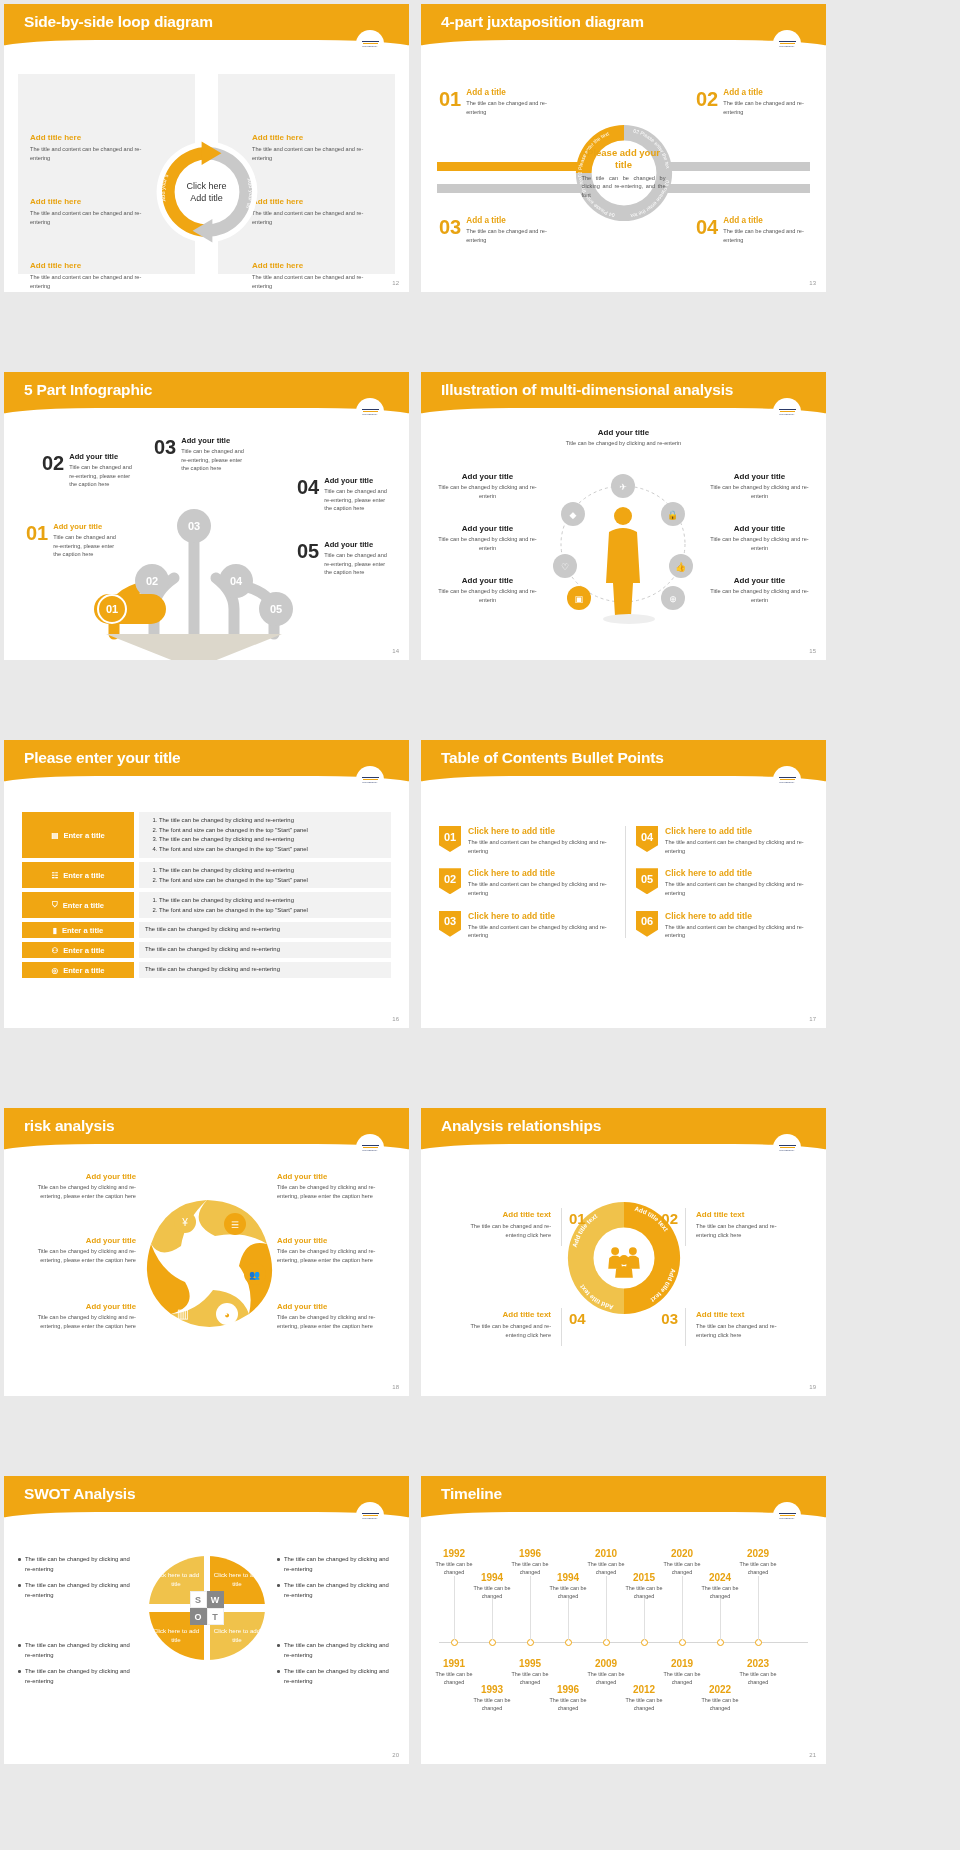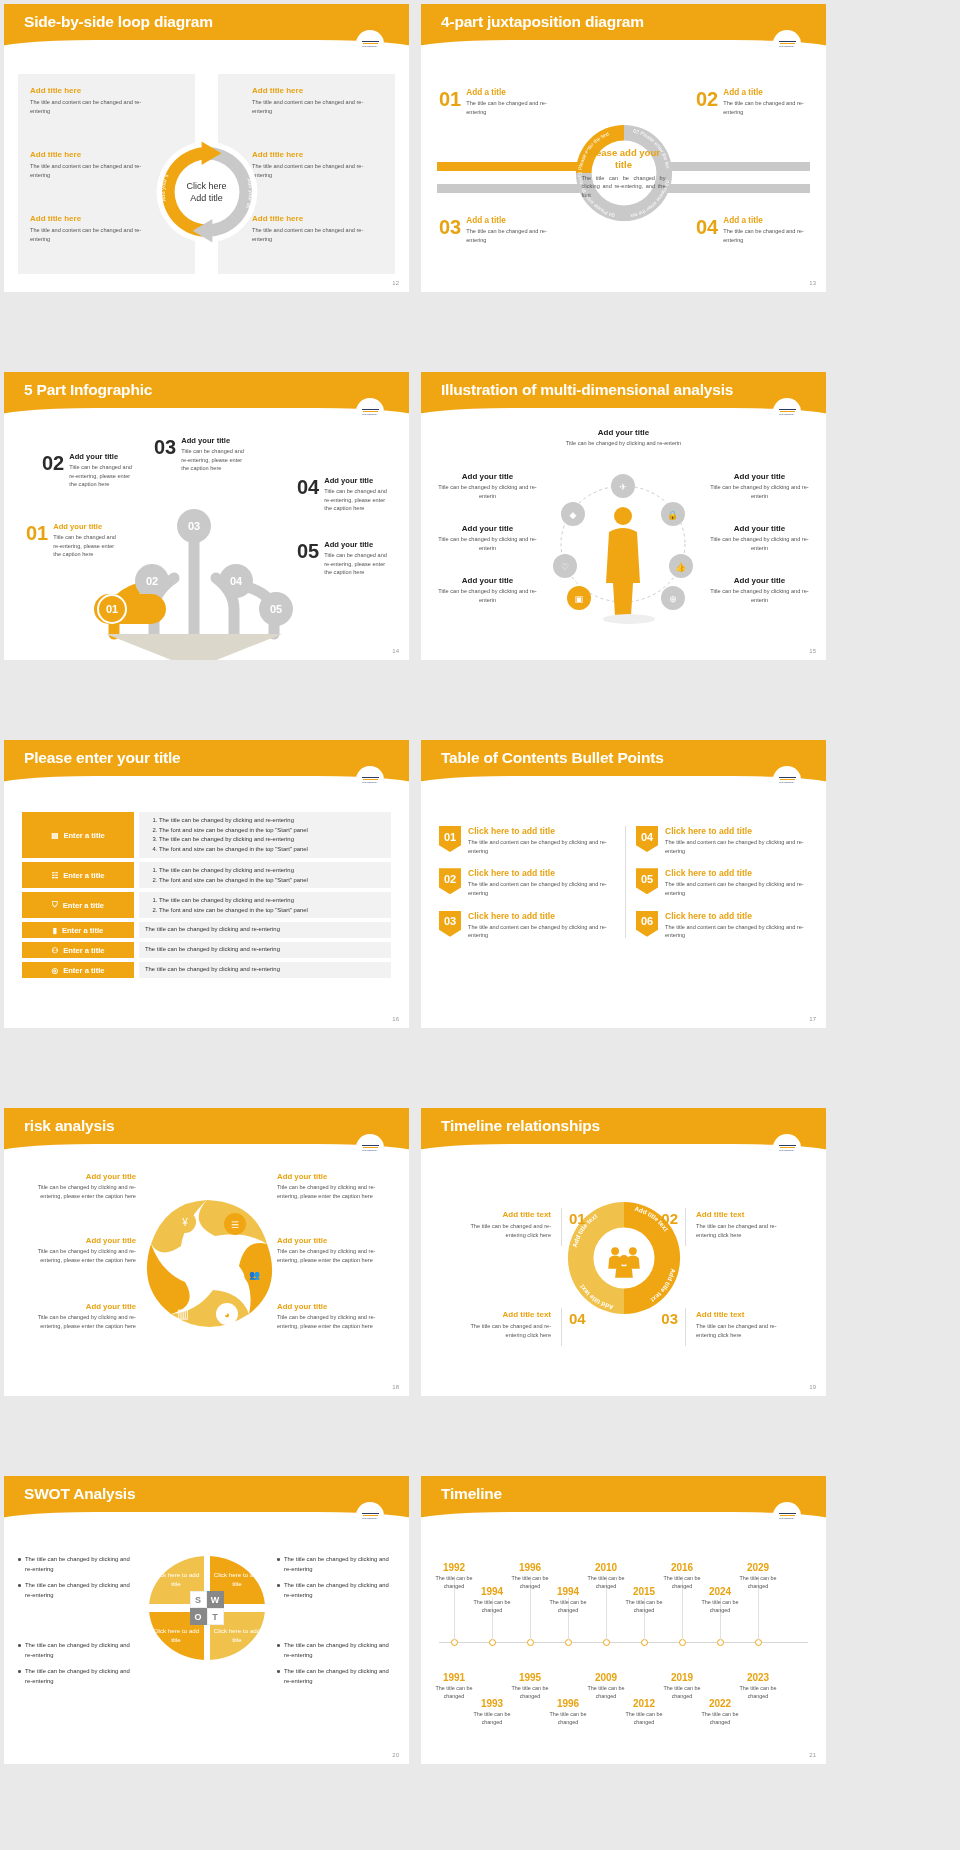--- a/index.html
+++ b/index.html
@@ -56,21 +56,21 @@
   .t-sm { font-size:5.6px; color:#555; line-height:1.55; }
   .num-big { font-size:20px; font-weight:bold; color:#E8A312; font-family:"Liberation Sans",sans-serif; }
   .num-gray { font-size:20px; font-weight:bold; color:#2b2b2b; }
 
   
   .s12-panel {
     position:absolute; top:14px; width:177px; height:200px; background:#f1f1f1;
   }
   .s12-panel.l { left:14px; }
   .s12-panel.r { right:14px; }
-  .s12-item { position:absolute; width:130px; }
+  .s12-item { position:absolute; width:130px;margin-top:47px; }
   .s12-item .h { font-size:8px; margin-bottom:3px; }
   .s12-ring {
     position:absolute; left:50%; top:78px; transform:translateX(-50%);
     width:108px; height:108px;
   }
   .s12-center {
     position:absolute; left:50%; top:132px; transform:translate(-50%,-50%);
     text-align:center; font-size:9px; color:#333; line-height:1.35; z-index:5;
   }
 
@@ -128,21 +128,21 @@
   .swot-side p:before{content:"";position:absolute;left:0;top:4px;width:2.6px;height:2.6px;background:#555;border-radius:50%;}
   .swot-quad {
     position:absolute; width:55px; height:48px; color:#fff; font-size:6.2px;
     display:flex; align-items:center; justify-content:center; text-align:center; line-height:1.45;
   }
 
   
   .tl-axis { position:absolute; left:18px; right:18px; top:110px; height:1px; background:#d6d6d6;}
   .tl-node { position:absolute; width:7px; height:7px; border-radius:50%; background:#fff;
              border:1.4px solid #F0A612; top:107px; }
-  .tl-e { position:absolute; width:50px; text-align:center;margin-top:14px; }
+  .tl-e { position:absolute; width:50px; text-align:center; }
   .tl-e .y { font-size:10px; font-weight:bold; color:#E8A312; }
   .tl-e .d { font-size:5.4px; color:#555; line-height:1.5; margin-top:1px;}
   .tl-stem { position:absolute; width:1px; background:#e0e0e0; }
 </style>
 </head>
 <body>
 
 <div class="grid">
 
   <div class="slide">
@@ -617,21 +617,21 @@
       <div class="s18-t" style="right:14px;top:138px">
         <div class="ttl">Add your title</div>
         <div class="t-sm">Title can be changed by clicking and re-entering, please enter the caption here</div>
       </div>
     </div>
     <div class="pgno">18</div>
   </div>
 
   <div class="slide">
     <div class="band"></div>
-    <div class="band-title">Timeline relationships</div>
+    <div class="band-title">Analysis relationships</div>
     <div class="logo">
         <i></i>
         <i class="o"></i>
         <s>UNIVERSITY</s>
       </div>
     <div class="body">
       <svg style="position:absolute;left:50%;top:30px;transform:translateX(-50%);width:128px;height:128px" viewBox="0 0 130 130">
         <path d="M65 8 A57 57 0 0 1 122 65 L96 65 A31 31 0 0 0 65 34 Z" fill="#F0A612"></path>
         <path d="M122 65 A57 57 0 0 1 65 122 L65 96 A31 31 0 0 0 96 65 Z" fill="#F0A612"></path>
         <path d="M65 122 A57 57 0 0 1 8 65 L34 65 A31 31 0 0 0 65 96 Z" fill="#F0C24B"></path>
@@ -771,21 +771,21 @@
         </div>
       <div class="tl-e" style="left:84px;top:16px">
         <div class="y">1996</div>
         <div class="d">The title can be changed</div>
         </div>
       <div class="tl-e" style="left:160px;top:16px">
         <div class="y">2010</div>
         <div class="d">The title can be changed</div>
         </div>
       <div class="tl-e" style="left:236px;top:16px">
-        <div class="y">2016</div>
+        <div class="y">2020</div>
         <div class="d">The title can be changed</div>
         </div>
       <div class="tl-e" style="left:312px;top:16px">
         <div class="y">2029</div>
         <div class="d">The title can be changed</div>
         </div>
 
       <div class="tl-e" style="left:46px;top:40px">
         <div class="y">1994</div>
         <div class="d">The title can be changed</div>

